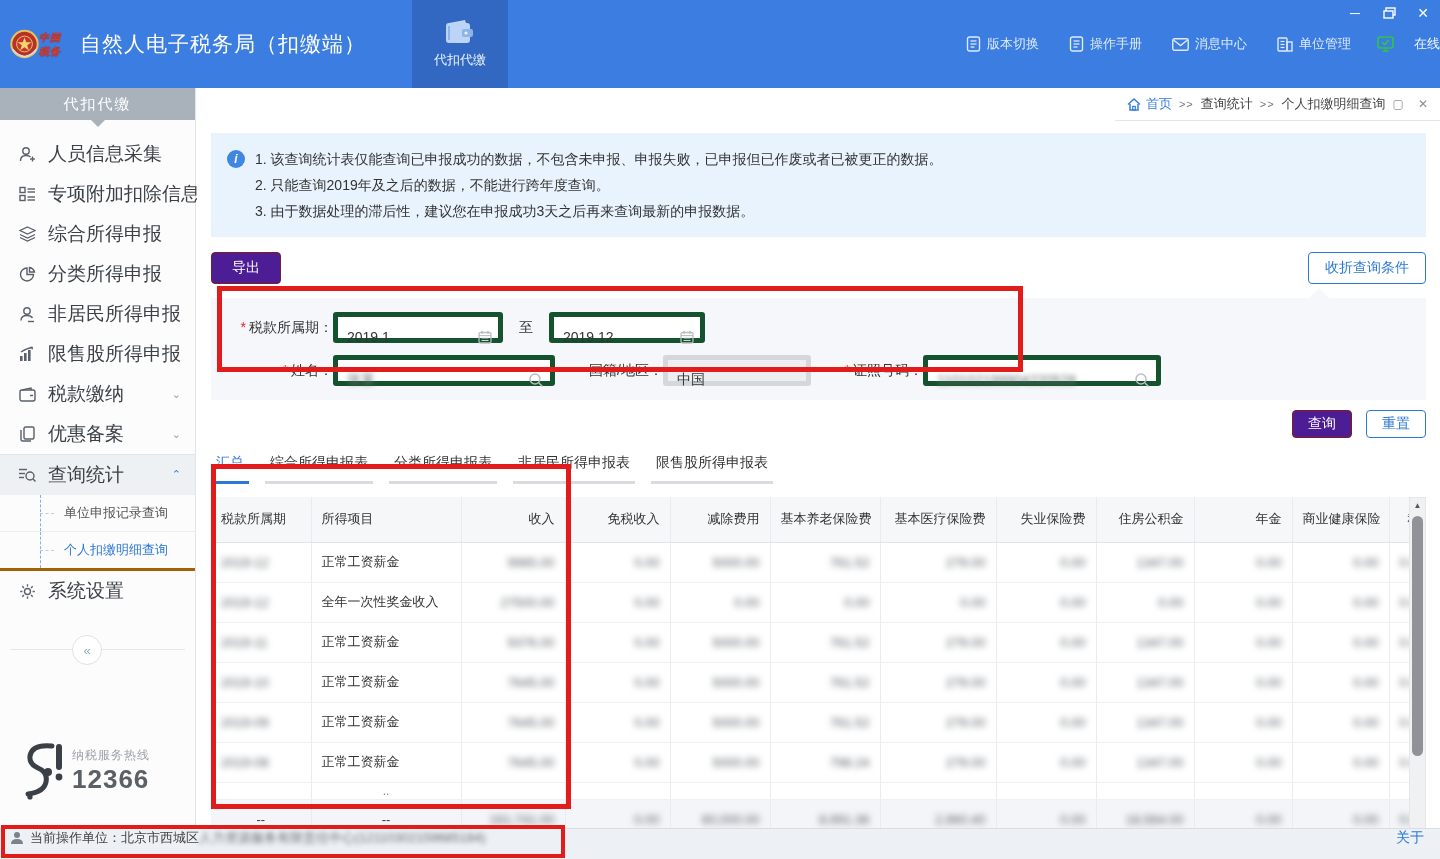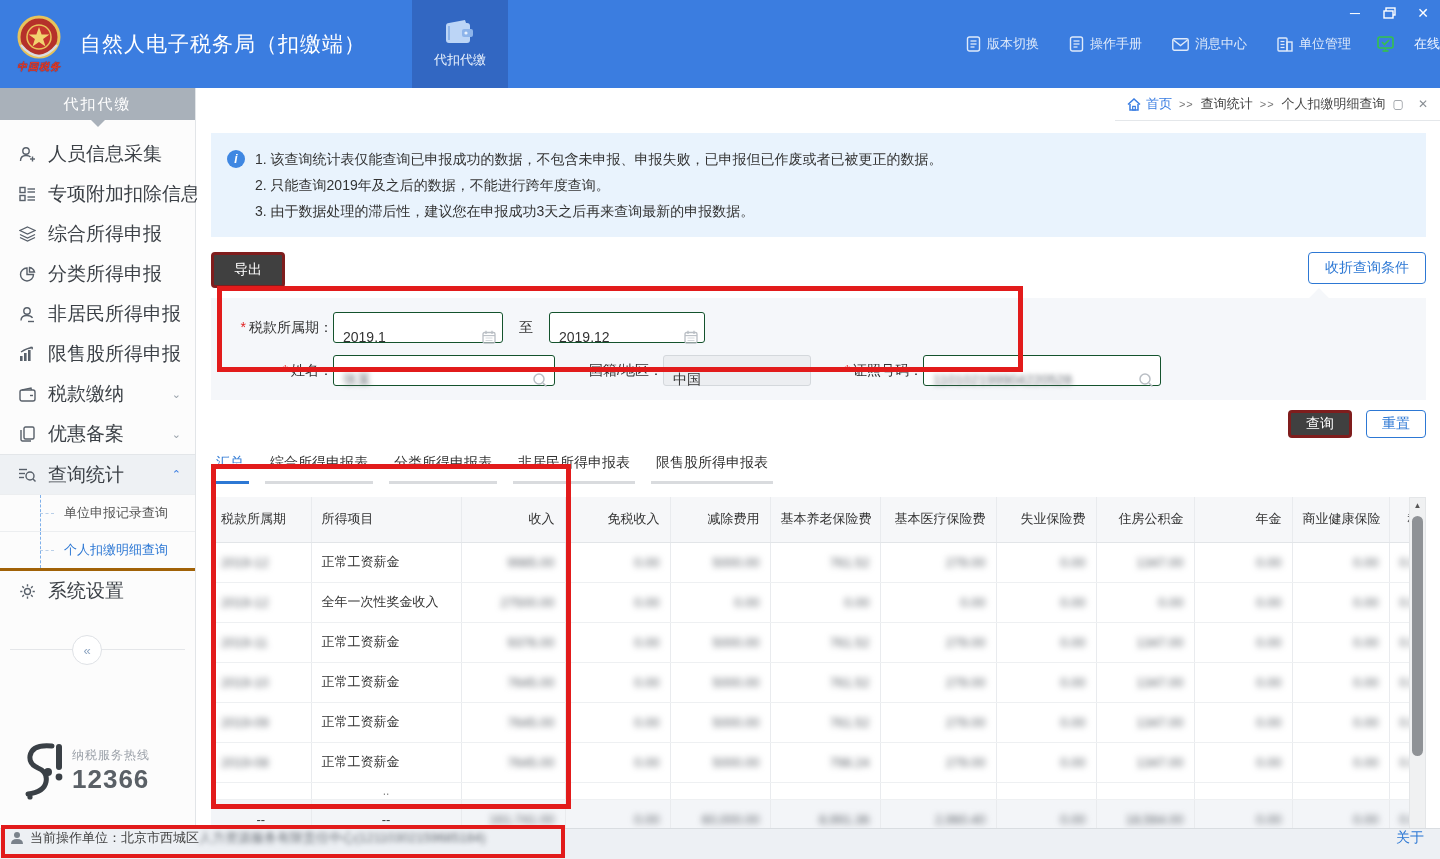--- a/index.html
+++ b/index.html
@@ -2,21 +2,21 @@
 <html><head>
 <meta charset="utf-8">
 <style>
   * { margin:0; padding:0; box-sizing:border-box; }
   html,body { width:1440px; height:859px; overflow:hidden; }
   body { font-family:"Liberation Sans","DejaVu Sans",sans-serif; font-size:13px; color:#333; background:#fff; }
   .app { position:relative; width:1440px; height:859px; overflow:hidden; background:#fff; }
 
   
   .topbar { position:relative; height:88px; background:#3b7de0; display:flex; align-items:center; }
-  .logo-wrap { display:flex; flex-direction:column; align-items:center; margin-left:10px; width:58px; }
+  .logo-wrap { display:flex; align-items:center; margin-left:10px; width:58px; }
   .logo-caption { color:#e03a28; font-weight:bold; font-style:italic; font-size:10px; margin-top:1px; letter-spacing:1px; text-shadow:0 0 1px #7a1208; }
   .app-title { color:#fff; font-size:21px; margin-left:12px; letter-spacing:1px; }
   .top-tab { height:88px; width:96px; margin-left:46px; background:#3267c2; display:flex; flex-direction:column; align-items:center; justify-content:center; gap:6px; cursor:pointer; }
   .top-tab .tab-label { color:#eaf2fd; font-size:13px; }
   .top-spacer { flex:1; }
   .top-links { display:flex; align-items:center; gap:30px; margin-right:26px; }
   .top-link { display:flex; align-items:center; gap:6px; color:#dfeafa; font-size:13px; cursor:pointer; }
   .top-link svg { display:block; }
   .online-flag { display:flex; align-items:center; gap:20px; color:#f0f6ff; font-size:13px; }
   .win-controls { position:absolute; top:4px; right:8px; display:flex; gap:16px; align-items:center; }
@@ -59,30 +59,30 @@
   .pane-controls span { cursor:pointer; font-size:12px; }
 
   
   .content { flex:1; background:#fff; padding:0 14px; position:relative; overflow:hidden; }
   .notice { margin-top:12px; background:#e9f3fd; padding:13px 16px; display:flex; gap:10px; }
   .notice-lines { font-size:14px; color:#333; line-height:26px; }
   .info-badge { width:18px; height:18px; border-radius:50%; background:#3f87e2; color:#fff; font-size:12px; font-weight:bold; font-style:italic; display:flex; align-items:center; justify-content:center; flex-shrink:0; margin-top:4px; }
 
   .toolbar { margin-top:15px; display:flex; justify-content:space-between; align-items:flex-start; height:31px; }
   .btn { font-size:14px; border-radius:4px; cursor:pointer; display:inline-flex; align-items:center; justify-content:center; }
-  .btn-primary { background:#404040; color:#fff; border:3px solid #7f1d1d; padding:6px 20px; }
+  .btn-primary { background:#4c1d95; color:#fff; border:1px solid #7f1d1d; padding:6px 20px; }
   .btn-outline { background:#fff; color:#2d78d4; border:1px solid #2d78d4; padding:6px 16px; }
 
   .query-panel { margin-top:15px; background:#f5f7fa; padding:14px 0 14px 0; position:relative; }
   .query-panel .notch { position:absolute; top:-7px; right:100px; width:14px; height:14px; background:#f5f7fa; transform:rotate(45deg); }
   .q-row { display:flex; align-items:center; }
   .q-row + .q-row { margin-top:12px; }
   .q-label { width:122px; text-align:right; font-size:14px; color:#333; flex-shrink:0; }
   .req:before { content:"*"; color:#e02020; margin-right:3px; }
-  .q-input { position:relative; background:#fff; border:1px solid #14532d; border-radius:3px; height:31px; display:flex; align-items:center; padding:18px 26px 0 9px; font-size:14px; color:#333; }
+  .q-input { position:relative; background:#fff; border:5px solid #14532d; border-radius:3px; height:31px; display:flex; align-items:center; padding:18px 26px 0 9px; font-size:14px; color:#333; }
   .q-input.no-icon { padding-right:9px; }
   .q-input .end-ic { position:absolute; right:6px; color:#b9bec4; display:flex; }
   .q-input.disabled { background:#eceef1; border-color:#d4d8dc; }
   .between { margin:0 16px; font-size:14px; }
   .btn-row { margin-top:10px; display:flex; justify-content:flex-end; gap:14px; height:28px; }
   .btn-sm { padding:4px 15px; font-size:14px; }
 
   
   .tabs { margin-top:16px; display:flex; gap:16px; }
   .tab { font-size:14px; color:#333; padding:0 5px 9px; border-bottom:3px solid #d9dbde; cursor:pointer; white-space:nowrap; }

